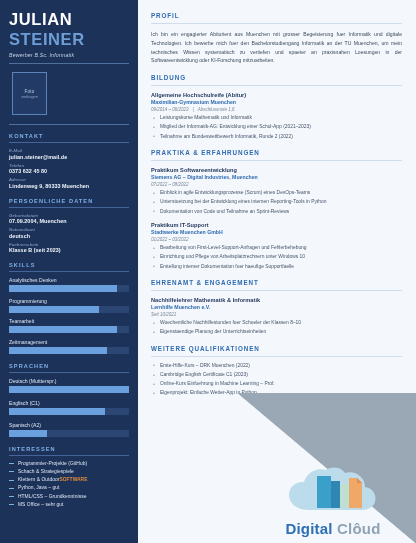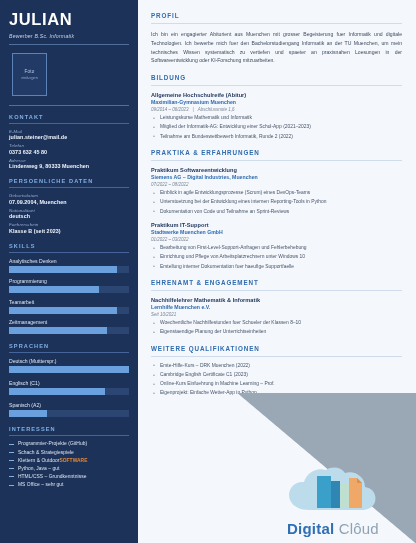--- a/index.html
+++ b/index.html
@@ -224,31 +224,32 @@
     width: 150px;
     text-align: center;
     pointer-events: none;
   }
   .wm-text {
     font-size: 15px;
     letter-spacing: .2px;
     margin-top: -2px;
   }
   .wm-text .t1 { color: #2f6fb5; font-weight: bold; }
-  .wm-text .t2 { color: #8fa3b6; font-weight: normal; }
+  .wm-text .t2 { color: #8fa3b6; font-weight: bold; }
 </style>
 </head>
 <body>
 
 <div class="page">
 
   <aside class="sidebar">
 
     <div>
       <div class="name-first">JULIAN</div>
+      <div class="name-last">STEINER</div>
       <div class="subtitle">Bewerber B.Sc. Informatik</div>
       <div class="name-rule"></div>
     </div>
 
     <div class="photo-box">
       <div class="pl1">Foto</div>
       <div class="pl2">einfuegen</div>
     </div>
     <div class="photo-rule"></div>
 

